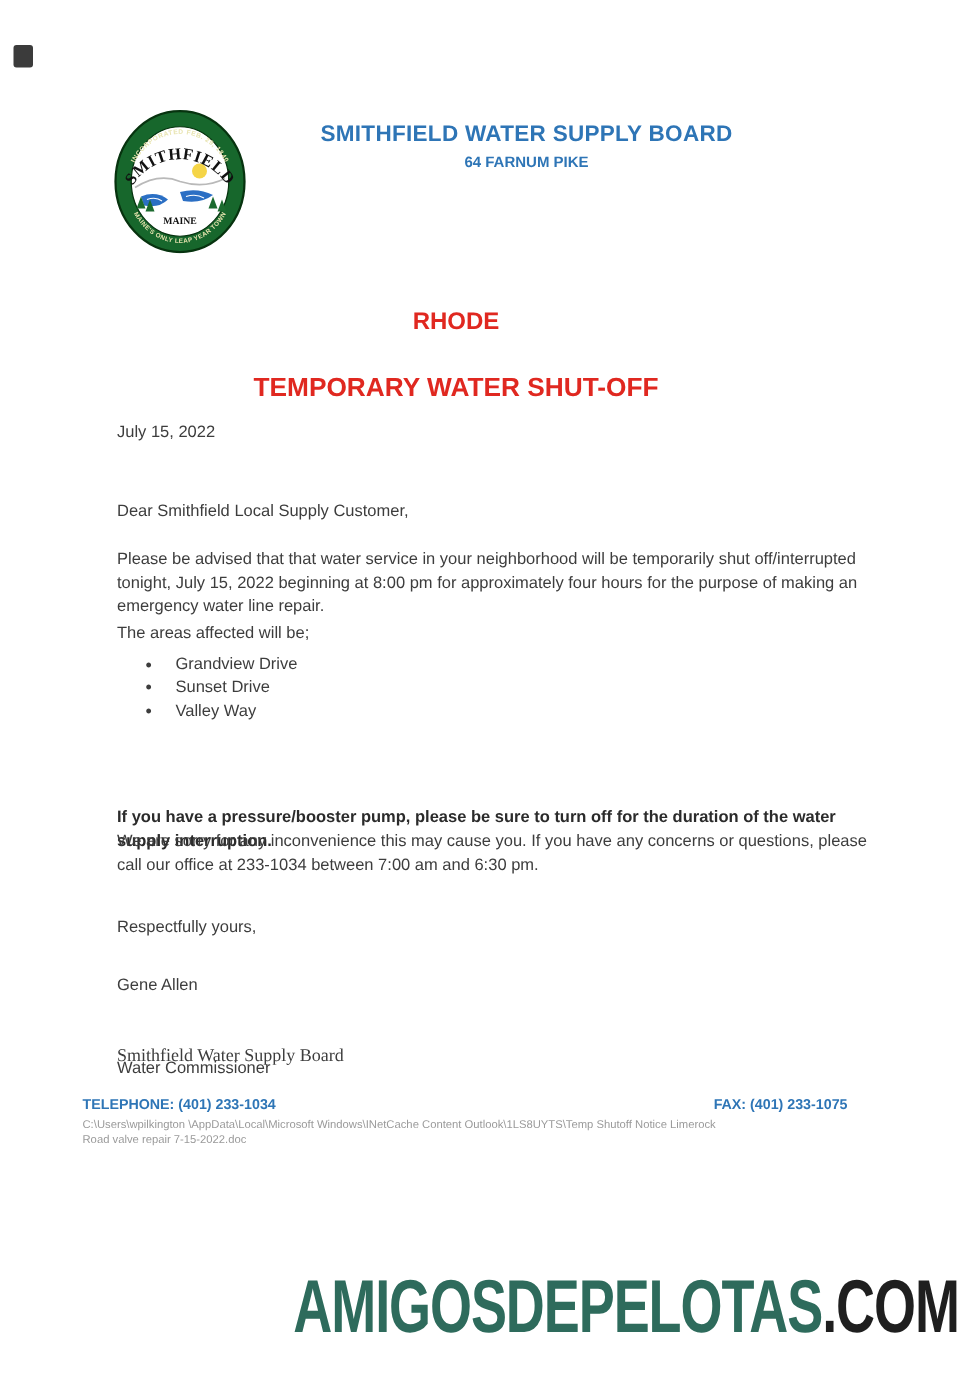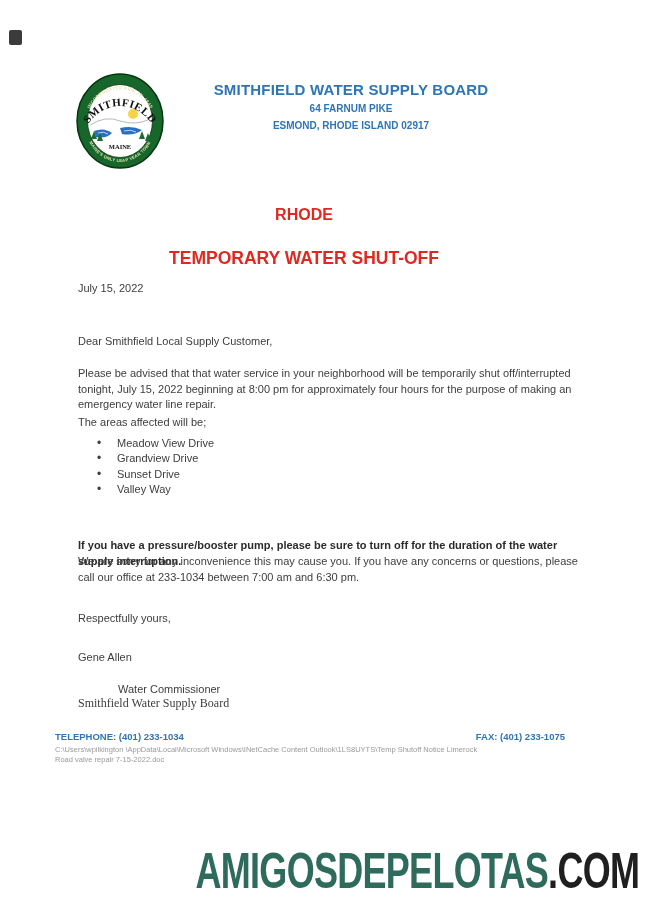--- a/index.html
+++ b/index.html
@@ -24,21 +24,21 @@
   .salutation{top:334px;}
   .para1{top:366px;}
   .areas-intro{top:415px;}
   .areas-list{top:436px;margin:0;padding:0;list-style:none;}
   .areas-list li{position:relative;padding-left:39px;line-height:15.3px;}
   .areas-list li::before{content:"\2022";position:absolute;left:19px;top:0;font-size:12px;color:#3d3d3d;}
   .bold-para{top:538px;font-weight:bold;color:#2b2b2b;width:502px;}
   .apology{top:554px;}
   .closing{top:611px;}
   .sig-name{top:650px;}
-  .sig-title{top:682px;margin-left:40px;}
+  .sig-title{top:705px;}
   .sig-org{top:696px;font-family:"Liberation Serif",serif;font-size:12px;}
   
   .footer-row{position:absolute;left:55px;right:80px;top:731px;display:flex;justify-content:space-between;
     color:#2e75b6;font-size:9.5px;font-weight:600;}
   .file-path{position:absolute;left:55px;top:745px;width:468px;color:#9a9a9a;font-size:7.5px;line-height:10px;}
   
   .watermark{position:absolute;right:6px;top:842px;white-space:nowrap;
     font-size:50px;font-weight:bold;letter-spacing:-1px;
     transform:scaleX(.72);transform-origin:right center;}
   .wm-name{color:#2e6b5c;}
@@ -80,35 +80,33 @@
     </g>
     <text font-size="11" font-family="Liberation Serif,serif" font-weight="bold" fill="#111111" letter-spacing="0.5">
       <textPath href="#arcName" startOffset="50%" text-anchor="middle">SMITHFIELD</textPath>
     </text>
     <text x="44" y="76" text-anchor="middle" font-size="6.5" font-family="Liberation Serif,serif" font-weight="bold" fill="#111111">MAINE</text>
   </svg>
 
   <div class="header-text">
     <div class="org-name">SMITHFIELD WATER SUPPLY BOARD</div>
     <div class="addr">64 FARNUM PIKE</div>
-    <div class="addr">ESMOND, RHODE ISLAND 02917</div>
   </div>
 
   <div class="notice-block">
     <div class="notice-title">RHODE</div>
     <div class="notice-subtitle">TEMPORARY WATER SHUT-OFF</div>
   </div>
 
   <div class="abs body-text date">July 15, 2022</div>
   <div class="abs body-text salutation">Dear Smithfield Local Supply Customer,</div>
   <div class="abs body-text para1">Please be advised that that water service in your neighborhood will be temporarily shut off/interrupted tonight, July 15, 2022 beginning at 8:00 pm for approximately four hours for the purpose of making an emergency water line repair.</div>
   <div class="abs body-text areas-intro">The areas affected will be;</div>
 
   <ul class="abs body-text areas-list">
-    <li>Meadow View Drive</li>
     <li>Grandview Drive</li>
     <li>Sunset Drive</li>
     <li>Valley Way</li>
   </ul>
 
   <div class="abs body-text bold-para">If you have a pressure/booster pump, please be sure to turn off for the duration of the water supply interruption.</div>
   <div class="abs body-text apology">We are sorry for any inconvenience this may cause you. If you have any concerns or questions, please call our office at 233-1034 between 7:00 am and 6:30 pm.</div>
   <div class="abs body-text closing">Respectfully yours,</div>
   <div class="abs body-text sig-name">Gene Allen</div>
   <div class="abs body-text sig-title">Water Commissioner</div>

